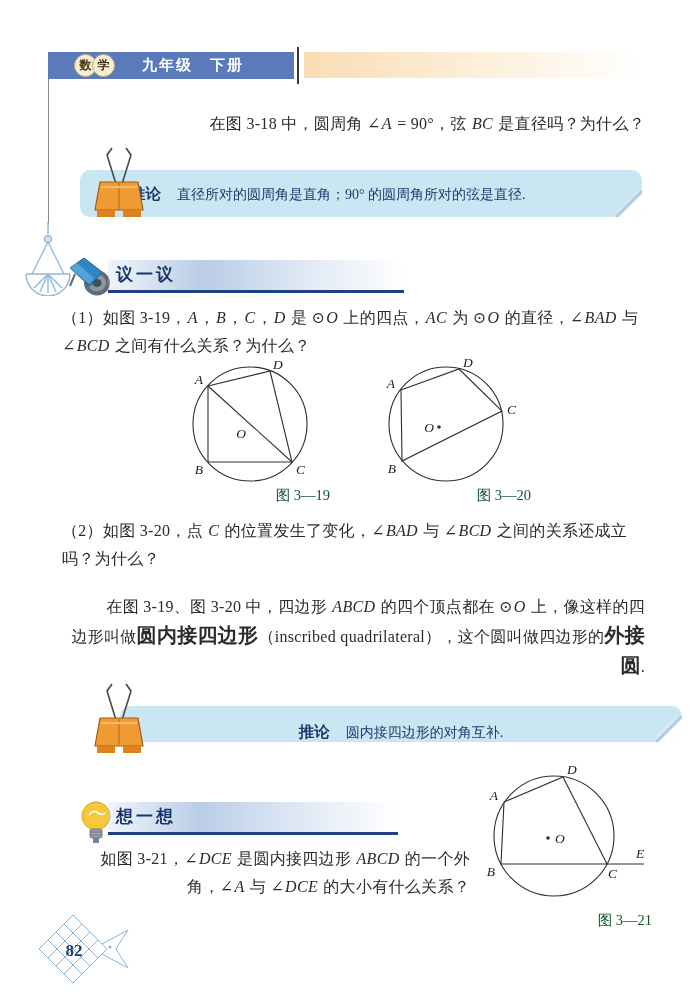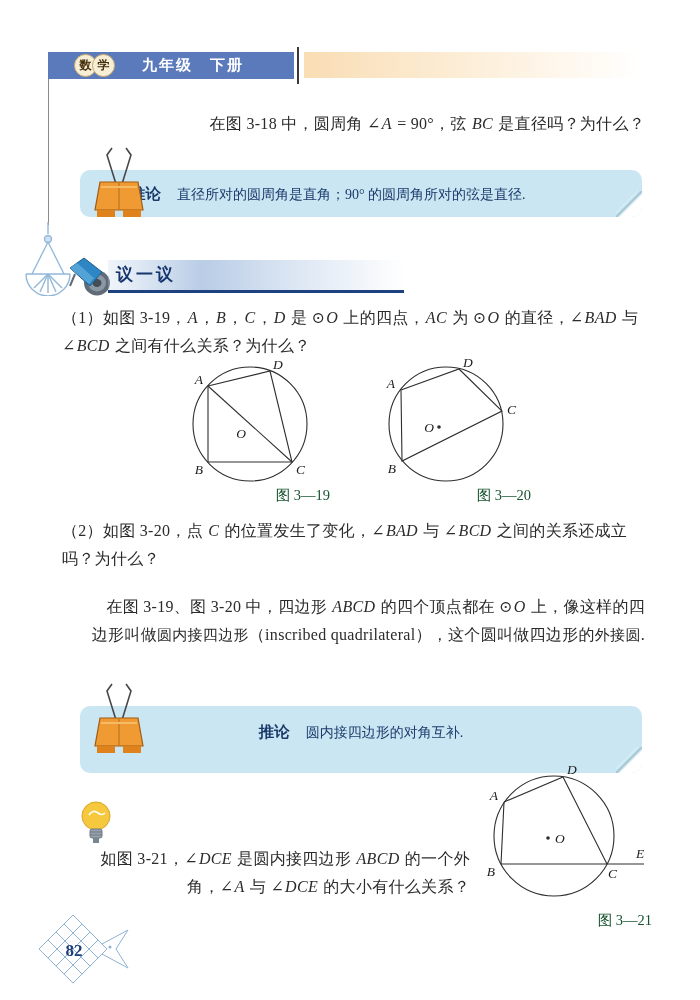--- a/index.html
+++ b/index.html
@@ -23,27 +23,27 @@
   
   .body{position:absolute;margin:0;font:16px/28px "Liberation Serif","DejaVu Serif",serif;
         color:#2b2b2b;letter-spacing:.3px;}
   .indent{text-indent:31px;text-align:right;}
   .p-intro{left:62px;top:110px;width:583px;}
   .p-q1{left:62px;top:304px;width:583px;}
   .p-q2{left:62px;top:517px;width:583px;}
   .p-def{left:62px;top:593px;width:583px;}
   .p-q3{left:62px;top:845px;width:408px;}
   .var{font-style:italic;font-family:"Liberation Serif","DejaVu Serif",serif;padding:0 1px;}
-  .seg-b{font-weight:400;font-family:"Liberation Sans","DejaVu Sans",sans-serif;font-size:15px;}
+  .seg-b{font-weight:700;font-family:"Liberation Sans","DejaVu Sans",sans-serif;font-size:20px;}
 
   
   .banner{position:absolute;left:80px;width:562px;background:#c9e6f2;border-radius:10px;
           color:#1b3a6b;box-sizing:border-box;}
   .b1{top:170px;height:47px;line-height:47px;padding-left:50px;}
-  .b2{top:706px;height:67px;line-height:52px;text-align:center;}
+  .b2{top:706px;height:36px;line-height:52px;text-align:center;margin-left:40px;}
   .banner-label{font:700 15.5px "Liberation Sans","DejaVu Sans",sans-serif;margin-right:16px;}
   .banner-text{font-size:14px;}
   .curl{position:absolute;right:0;bottom:0;width:26px;height:26px;border-bottom-right-radius:10px;
         background:linear-gradient(315deg,#ffffff 42%,#9cc3d2 50%,#daeef6 56%,#c9e6f2 62%);}
   .clip{position:absolute;z-index:2;}
   .clip1{left:90px;top:146px;}
   .clip2{left:90px;top:682px;}
 
   
   .sec-bar{position:absolute;height:30px;border-bottom:3px solid #1e4280;
@@ -176,20 +176,23 @@
   </svg>
 
   <svg class="icon-abs" style="left:76px;top:799px" width="42" height="50" viewBox="0 0 42 50">
     <circle cx="20" cy="17" r="14" fill="#f6c83d" stroke="#d8a52a"></circle>
     <path d="M13 16 q4 -6 9 -2 q4 3 7 0" stroke="#ffffff" fill="none" stroke-width="1.6"></path>
     <rect x="14" y="30" width="12" height="9" rx="2" fill="#98a1ab" stroke="#6f7a85"></rect>
     <line x1="14" y1="33" x2="26" y2="33" stroke="#6f7a85"></line>
     <line x1="14" y1="36" x2="26" y2="36" stroke="#6f7a85"></line>
     <rect x="17" y="39" width="6" height="5" fill="#7b858f"></rect>
   </svg>
+  <div class="sec-bar sec2">
+    <span class="sec-title">想一想</span>
+  </div>
 
   <p class="body indent p-q3"><span>如图 3-21，∠</span><span class="var">DCE</span><span> 是圆内接四边形 </span><span class="var">ABCD</span><span> 的一个外角，∠</span><span class="var">A</span><span> 与 ∠</span><span class="var">DCE</span><span> 的大小有什么关系？</span></p>
 
   <figure class="fig f21">
     <svg width="178" height="145" viewBox="0 0 178 145">
       <circle class="geo" cx="80" cy="72" r="60"></circle>
       <path class="geo" d="M30 38 L89 13 L133 100 M30 38 L27 100"></path>
       <line class="geo" x1="27" y1="100" x2="170" y2="100"></line>
       <circle cx="74" cy="74" r="1.8" fill="#2e2e2e"></circle>
       <text class="flabel" x="24" y="36" text-anchor="end">A</text>

